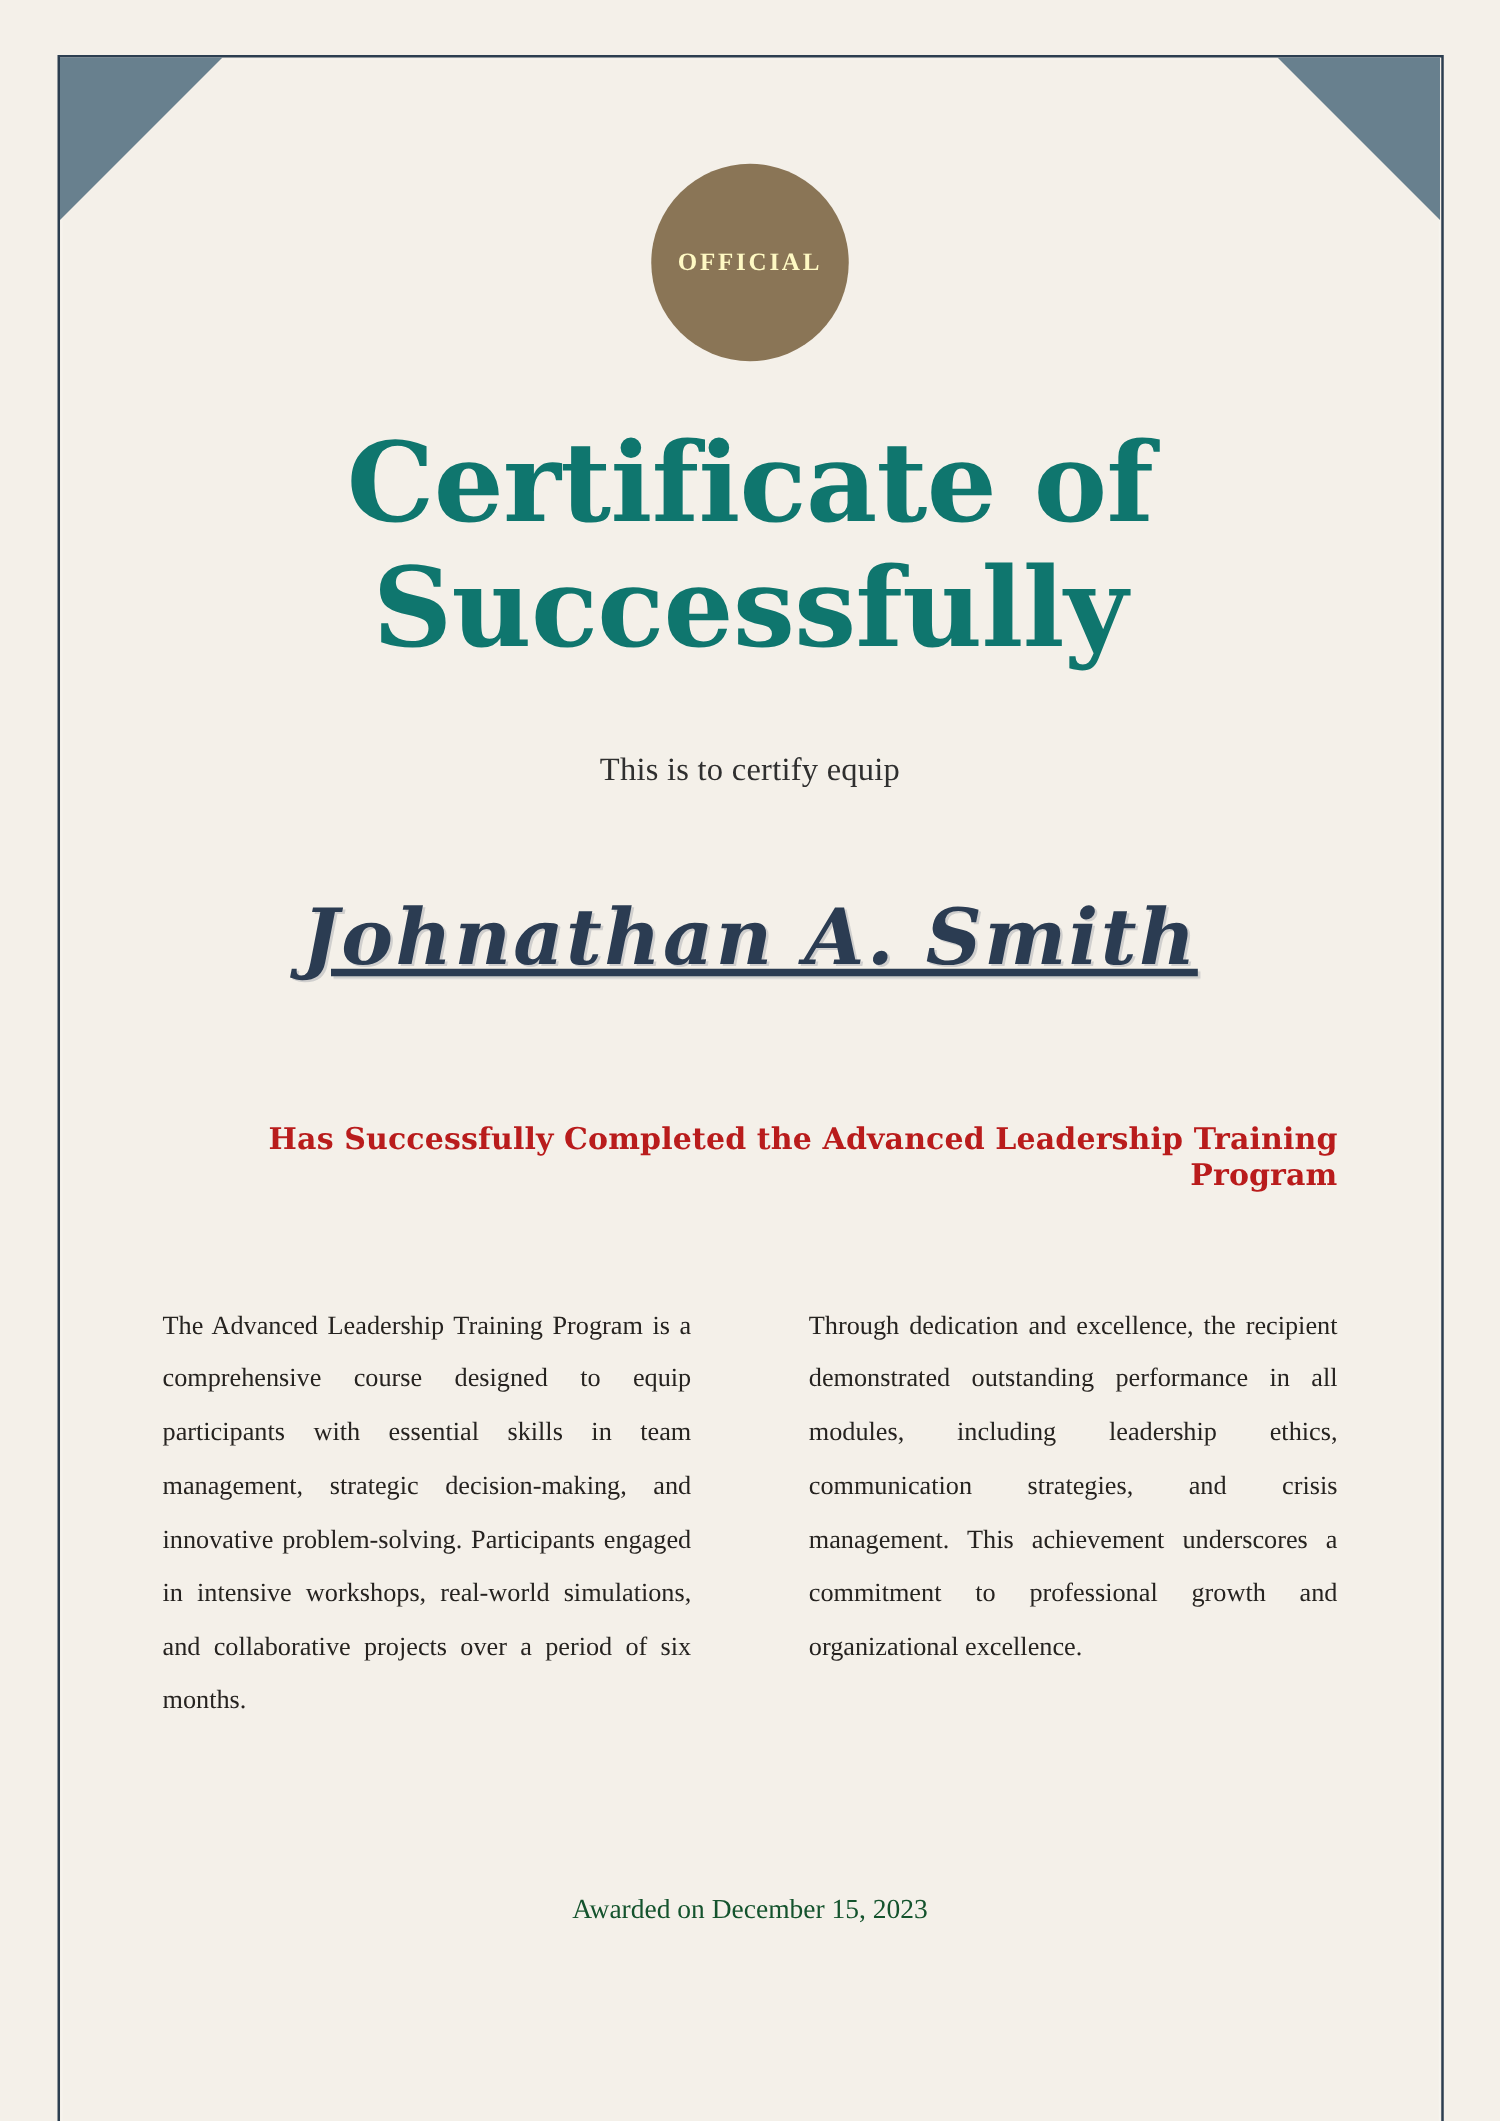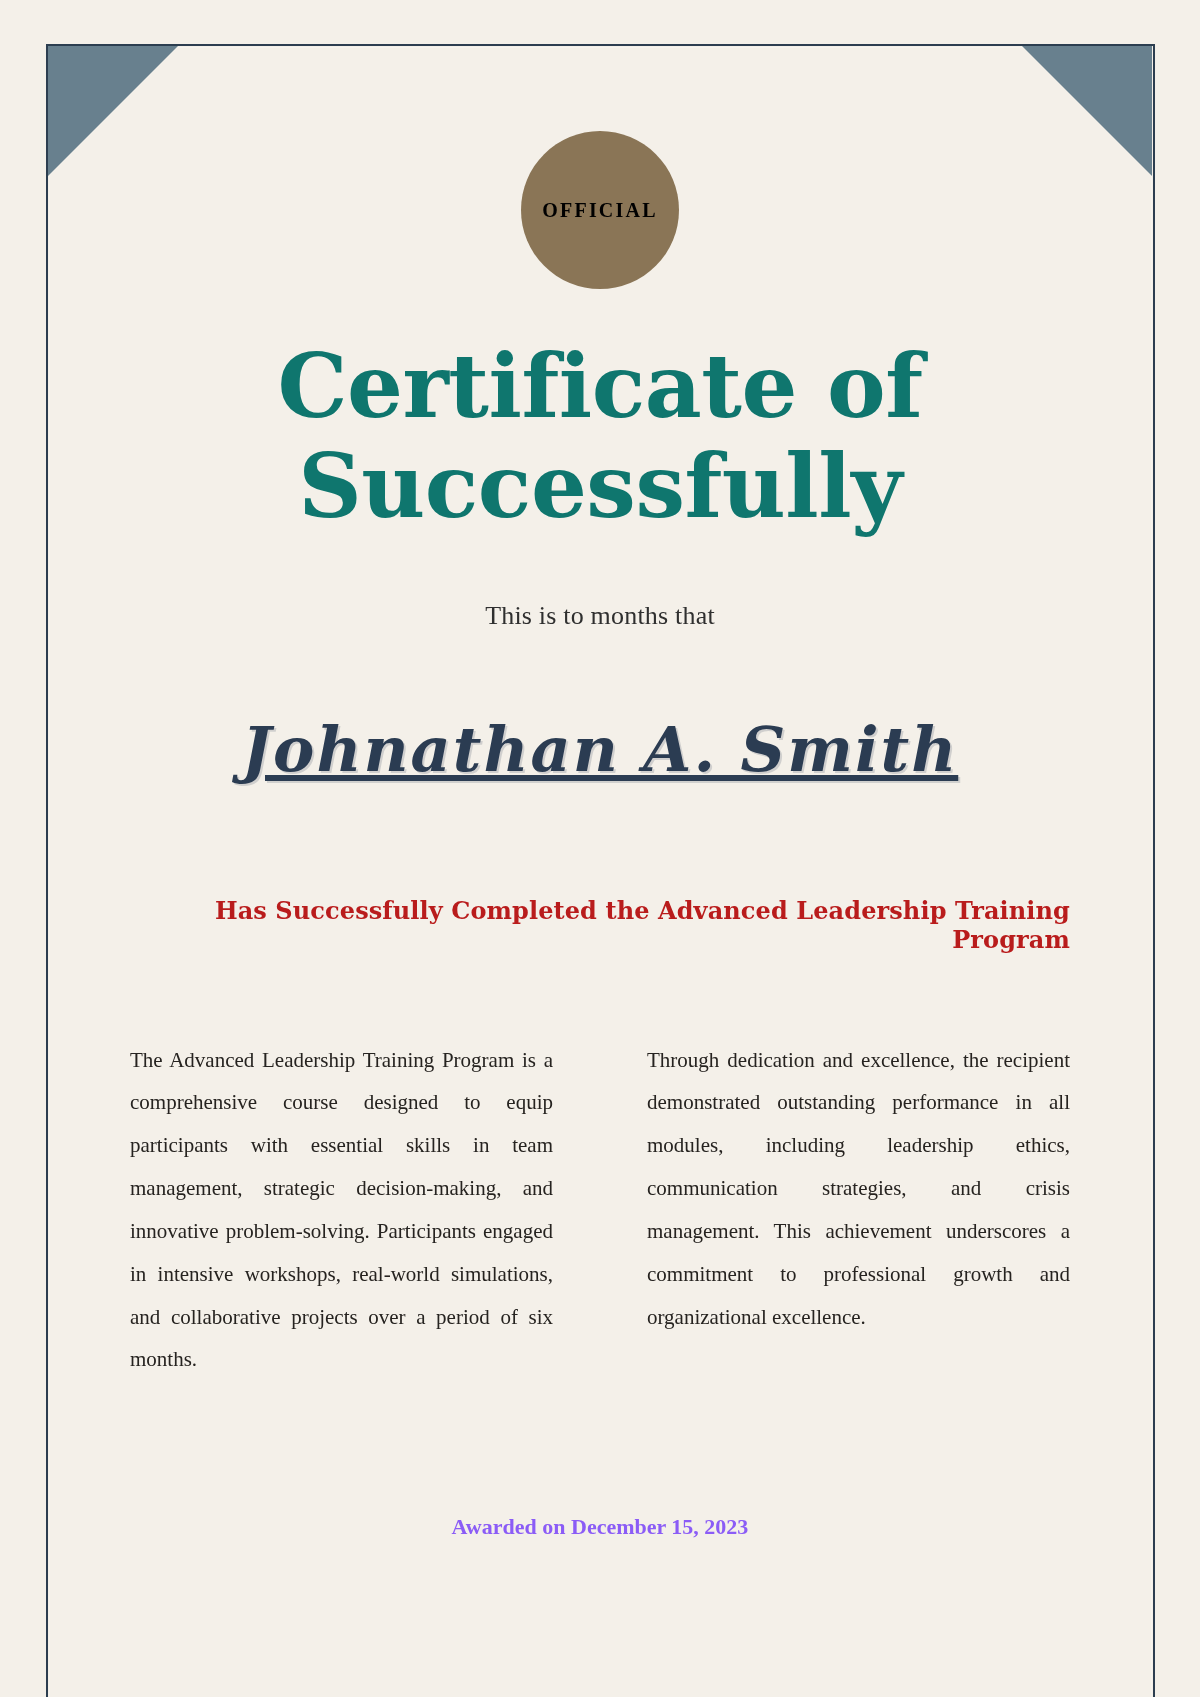--- a/index.html
+++ b/index.html
@@ -67,21 +67,21 @@
     transform: translateX(-50%);
     width: 158px;
     height: 158px;
     border-radius: 50%;
     background: #8a7556;
     display: flex;
     align-items: center;
     justify-content: center;
   }
   .seal-label {
-    color: #000000;
+    color: #fef9c3;
     font-family: "Liberation Serif", "DejaVu Serif", serif;
     font-weight: bold;
     font-size: 20px;
     letter-spacing: 2.2px;
   }
 
   
   .content {
     position: absolute;
     left: 48px;
@@ -150,23 +150,22 @@
     text-justify: inter-word;
     color: #262320;
     font-size: 21px;
     line-height: 2.04;
   }
 
   .awarded {
     margin: 0;
     padding-top: 112px;
     text-align: center;
-    color: #8b5cf6;
+    color: #14532d;
     font-size: 22px;
-    font-weight: bold;
   }
 </style>
 </head>
 <body>
 
 <div class="page">
 
   <div class="frame"></div>
   <div class="frame-inner"></div>
 
@@ -177,21 +176,21 @@
     <span class="seal-label">OFFICIAL</span>
   </div>
 
   <div class="content">
 
     <h1 class="title">
       <span class="title-line">Certificate of</span>
       <span class="title-line">Successfully</span>
     </h1>
 
-    <p class="subtitle">This is to months that</p>
+    <p class="subtitle">This is to certify equip</p>
 
     <p class="recipient">Johnathan A. Smith</p>
 
     <p class="achievement">Has Successfully Completed the Advanced Leadership Training Program</p>
 
     <div class="columns">
       <p class="column">The Advanced Leadership Training Program is a comprehensive course designed to equip participants with essential skills in team management, strategic decision-making, and innovative problem-solving. Participants engaged in intensive workshops, real-world simulations, and collaborative projects over a period of six months.</p>
       <p class="column">Through dedication and excellence, the recipient demonstrated outstanding performance in all modules, including leadership ethics, communication strategies, and crisis management. This achievement underscores a commitment to professional growth and organizational excellence.</p>
     </div>
 

